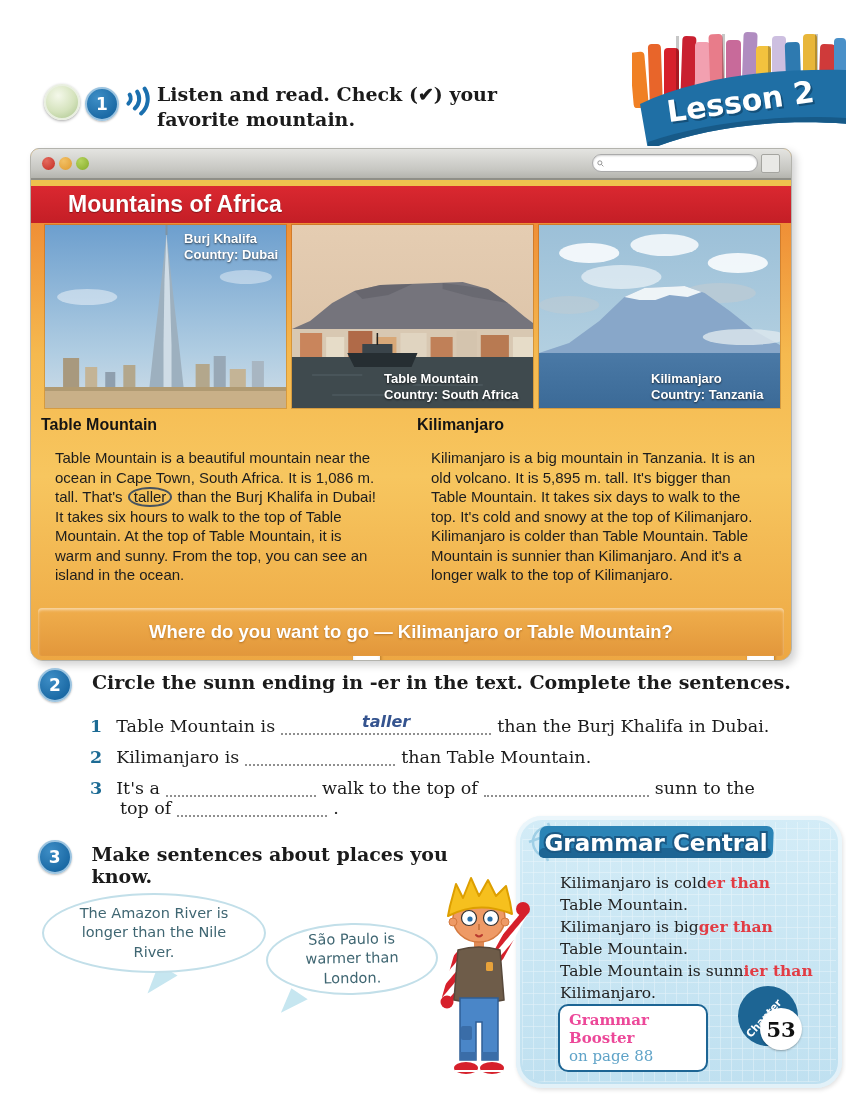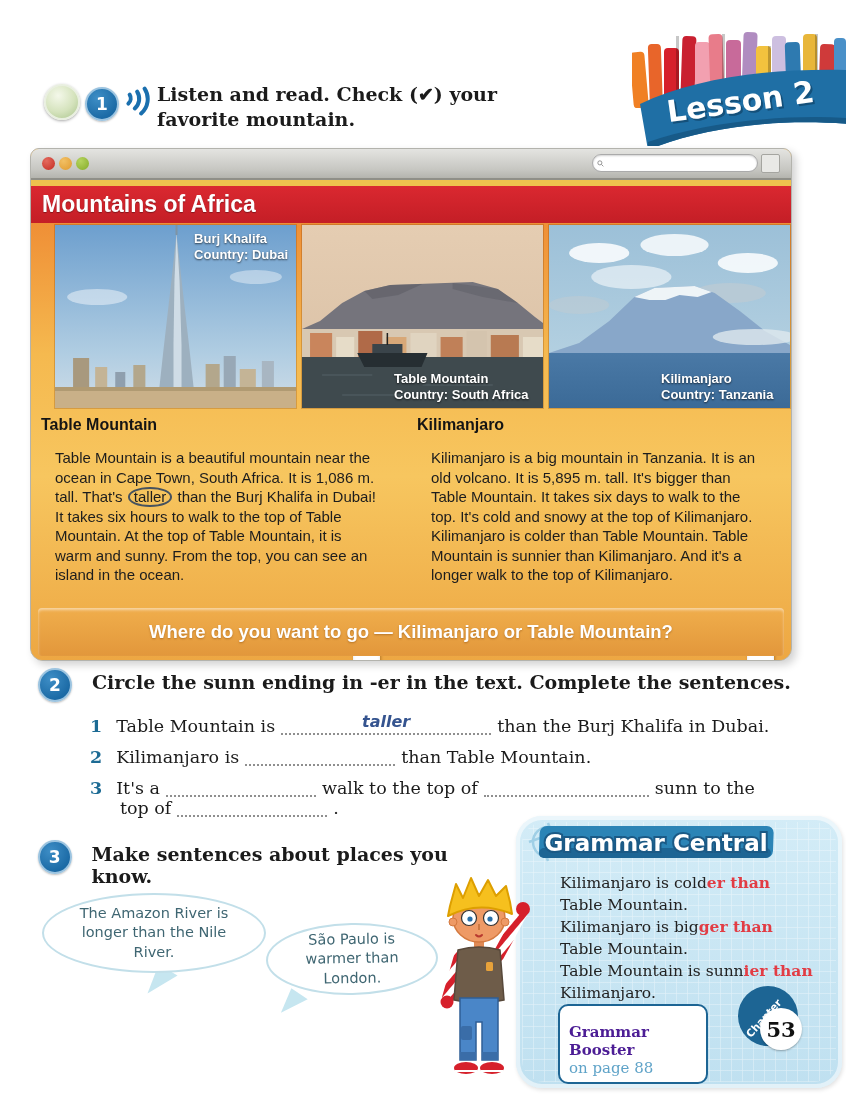--- a/index.html
+++ b/index.html
@@ -36,25 +36,25 @@
   #searchpill{position:absolute;top:5px;right:33px;width:166px;height:18px;border-radius:9px;
     background:#fff;border:1px solid #aaa;box-shadow:inset 0 1px 2px rgba(0,0,0,.18);
     display:flex;align-items:center;padding:0 4px;box-sizing:border-box;}
   #searchpill input{border:0;outline:0;flex:1;height:14px;font:11px "DejaVu Sans",sans-serif;background:transparent;}
   #sq-btn{position:absolute;top:5px;right:11px;width:17px;height:17px;background:#e9e9e6;
     border:1px solid #a5a5a0;border-radius:2px;}
   #stripe-gray{position:absolute;left:0;top:29px;right:0;height:2px;background:#8f8f88;}
   #stripe-yellow{position:absolute;left:0;top:31px;right:0;height:6px;background:#eec14e;}
   #redbar{position:absolute;left:0;top:37px;right:0;height:37px;
     background:linear-gradient(#da2830,#c41e26);display:flex;align-items:center;}
-  #redbar span{margin-left:11px;color:#fff;font:bold 23px "Liberation Sans",sans-serif;
+  #redbar span{margin-left:37px;color:#fff;font:bold 23px "Liberation Sans",sans-serif;
     text-shadow:0 1px 1px rgba(0,0,0,.35);}
   #win-content{position:absolute;left:0;top:74px;right:0;bottom:0;
     background:linear-gradient(180deg,#ef8f36 0%,#f5b94f 30%,#f7c65f 58%,#eda743 100%);}
-  #photos{display:flex;gap:6px;padding:2px 0 0 24px;}
+  #photos{display:flex;gap:6px;padding:2px 0 0 14px;}
   .photo{position:relative;width:241px;height:183px;outline:1px solid rgba(120,50,0,.25);}
   .photo svg{display:block;width:100%;height:100%;}
   .cap{position:absolute;color:#fff;font:bold 13px "Liberation Sans",sans-serif;line-height:1.25;
     text-shadow:0 1px 2px rgba(0,0,0,.65);}
   .cap.tr{top:6px;right:8px;text-align:left;}
   .cap.bl1{bottom:5px;left:92px;}
   .cap.bl2{bottom:5px;left:112px;}
   #articles{display:flex;gap:24px;padding:8px 16px 0 10px;}
   .article h3{margin:0 0 3px;font:bold 16px "Liberation Sans",sans-serif;color:#141414;}
   .article p{margin:14px;font:15px/1.3 "Liberation Sans",sans-serif;color:#1d1d1d;}
@@ -97,21 +97,21 @@
     background:linear-gradient(#d3ecf7,#bfe0f0);
     box-shadow:inset 0 0 0 4px rgba(255,255,255,.55),1px 2px 4px rgba(0,0,0,.12);z-index:1;}
   #gc .grid{position:absolute;inset:6px;border-radius:22px;opacity:.5;
     background-image:repeating-linear-gradient(0deg,rgba(255,255,255,.6) 0 1px,transparent 1px 11px),
                      repeating-linear-gradient(90deg,rgba(255,255,255,.6) 0 1px,transparent 1px 11px);}
   #gc-title{position:absolute;left:12px;top:6px;width:250px;height:40px;}
   #gc-rules{position:absolute;left:44px;top:56px;width:256px;font-size:15.5px;line-height:1.42;color:#222;}
   #gc-rules .red{color:#e23c44;font-weight:bold;}
   #gc-booster{position:absolute;left:42px;top:188px;width:150px;background:#fff;border:2.5px solid #1d6594;
     border-radius:10px;padding:5px 9px;box-sizing:border-box;}
-  #gc-booster .bt{display:block;font:bold 15px "DejaVu Serif",serif;color:#4c1d95;margin-top:12px;}
+  #gc-booster .bt{display:block;font:bold 15px "DejaVu Serif",serif;color:#ec4899;}
   #gc-booster .bs{display:block;font:15px "DejaVu Serif",serif;color:#5fa3c8;}
   #badge{position:absolute;left:222px;top:170px;width:80px;height:80px;}
   #badge .dark{position:absolute;left:0;top:0;width:60px;height:60px;border-radius:50%;background:#1d6594;}
   #badge .chap{position:absolute;left:1px;top:24px;width:58px;text-align:center;color:#fff;
     font:bold 10.5px "DejaVu Sans",sans-serif;transform:rotate(-48deg);}
   #badge .white{position:absolute;left:22px;top:22px;width:42px;height:42px;border-radius:50%;background:#fff;
     box-shadow:0 1px 2px rgba(0,0,0,.3);display:flex;align-items:center;justify-content:center;
     font:bold 21px "DejaVu Serif",serif;color:#111;}
 </style>
 </head>

